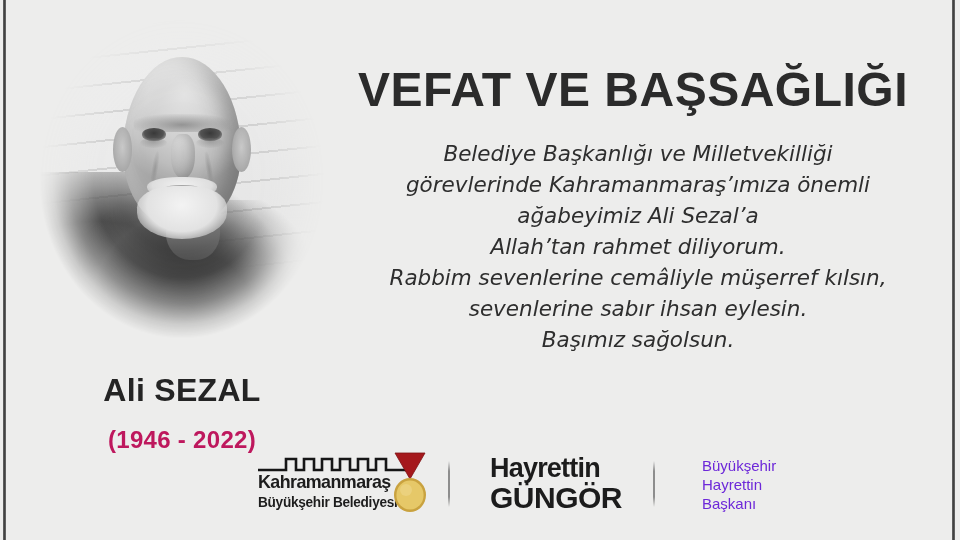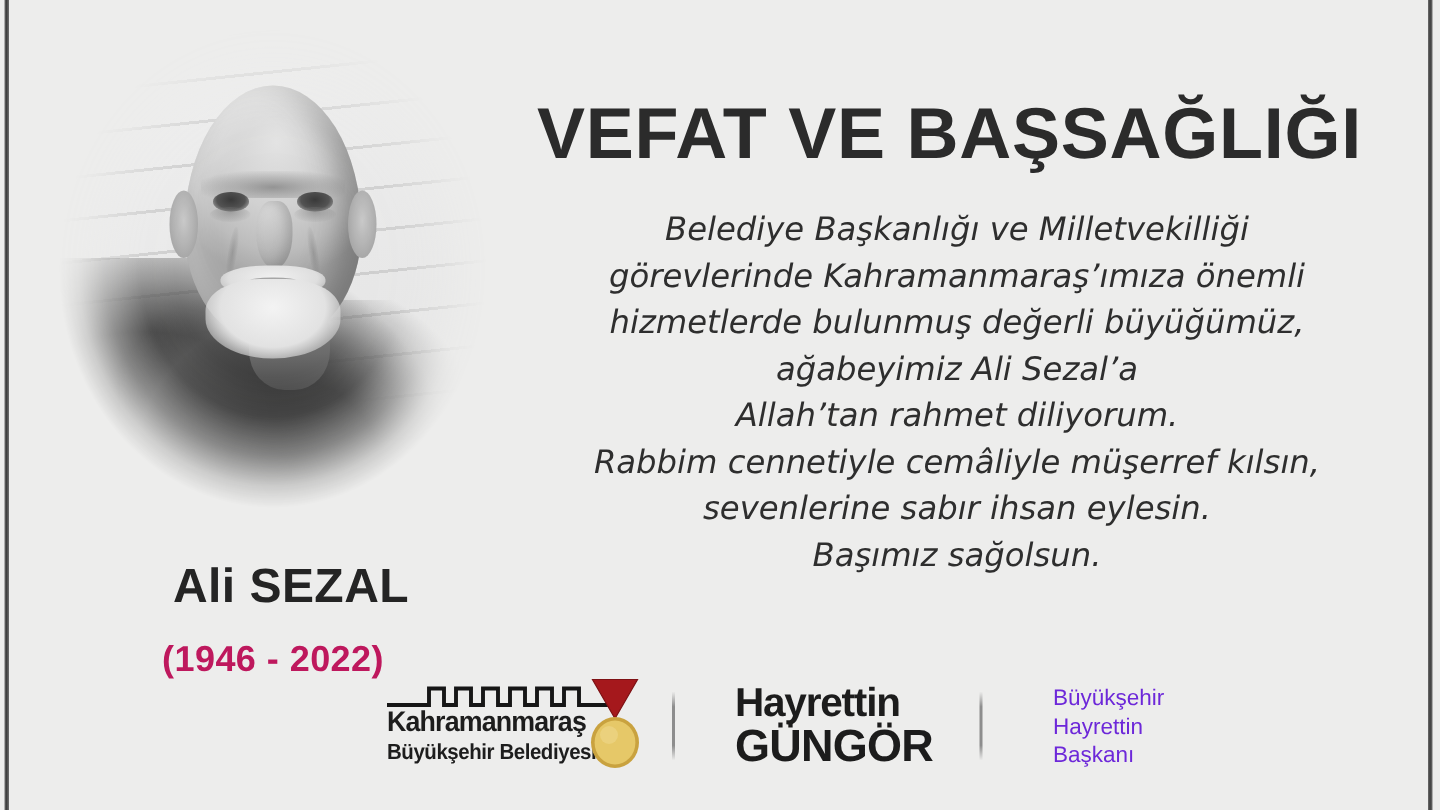--- a/index.html
+++ b/index.html
@@ -195,21 +195,21 @@
     height: 10%;
     border-radius: 50%;
     background: radial-gradient(ellipse at 50% 50%, rgba(120,115,110,0.40) 0%, rgba(160,156,152,0) 80%);
   }
   .pf-crease.l { left: 40.5%; transform: rotate(9deg); }
   .pf-crease.r { left: 57.5%; transform: rotate(-9deg); }
 
   
   #deceased-name {
     position: absolute;
-    left: 34px;
+    left: 22px;
     top: 372px;
     width: 320px;
     text-align: center;
     font-size: 32px;
     font-weight: bold;
     color: #242424;
     letter-spacing: 0.3px;
   }
   #deceased-dates {
     position: absolute;
@@ -379,24 +379,23 @@
   </div>
 
   <div id="deceased-name">Ali SEZAL</div>
   <div id="deceased-dates">(1946 - 2022)</div>
 
   <div id="headline">VEFAT VE BAŞSAĞLIĞI</div>
 
   <div id="message">
       <span class="msg-line">Belediye Başkanlığı ve Milletvekilliği</span>
       <span class="msg-line">görevlerinde Kahramanmaraş’ımıza önemli</span>
-      <span class="msg-line">hizmetlerde bulunmuş değerli büyüğümüz,</span>
       <span class="msg-line">ağabeyimiz Ali Sezal’a</span>
       <span class="msg-line">Allah’tan rahmet diliyorum.</span>
-      <span class="msg-line">Rabbim cennetiyle cemâliyle müşerref kılsın,</span>
+      <span class="msg-line">Rabbim sevenlerine cemâliyle müşerref kılsın,</span>
       <span class="msg-line">sevenlerine sabır ihsan eylesin.</span>
       <span class="msg-line">Başımız sağolsun.</span>
     </div>
 
   <div id="logo-bar">
 
     <div class="muni">
       <svg class="muni-battlement" viewBox="0 0 150 20">
         <path d="M0,16 L28,16 L28,5 L38,5 L38,16 L46,16 L46,5 L56,5 L56,16 L64,16
                  L64,5 L74,5 L74,16 L82,16 L82,5 L92,5 L92,16 L100,16 L100,5

